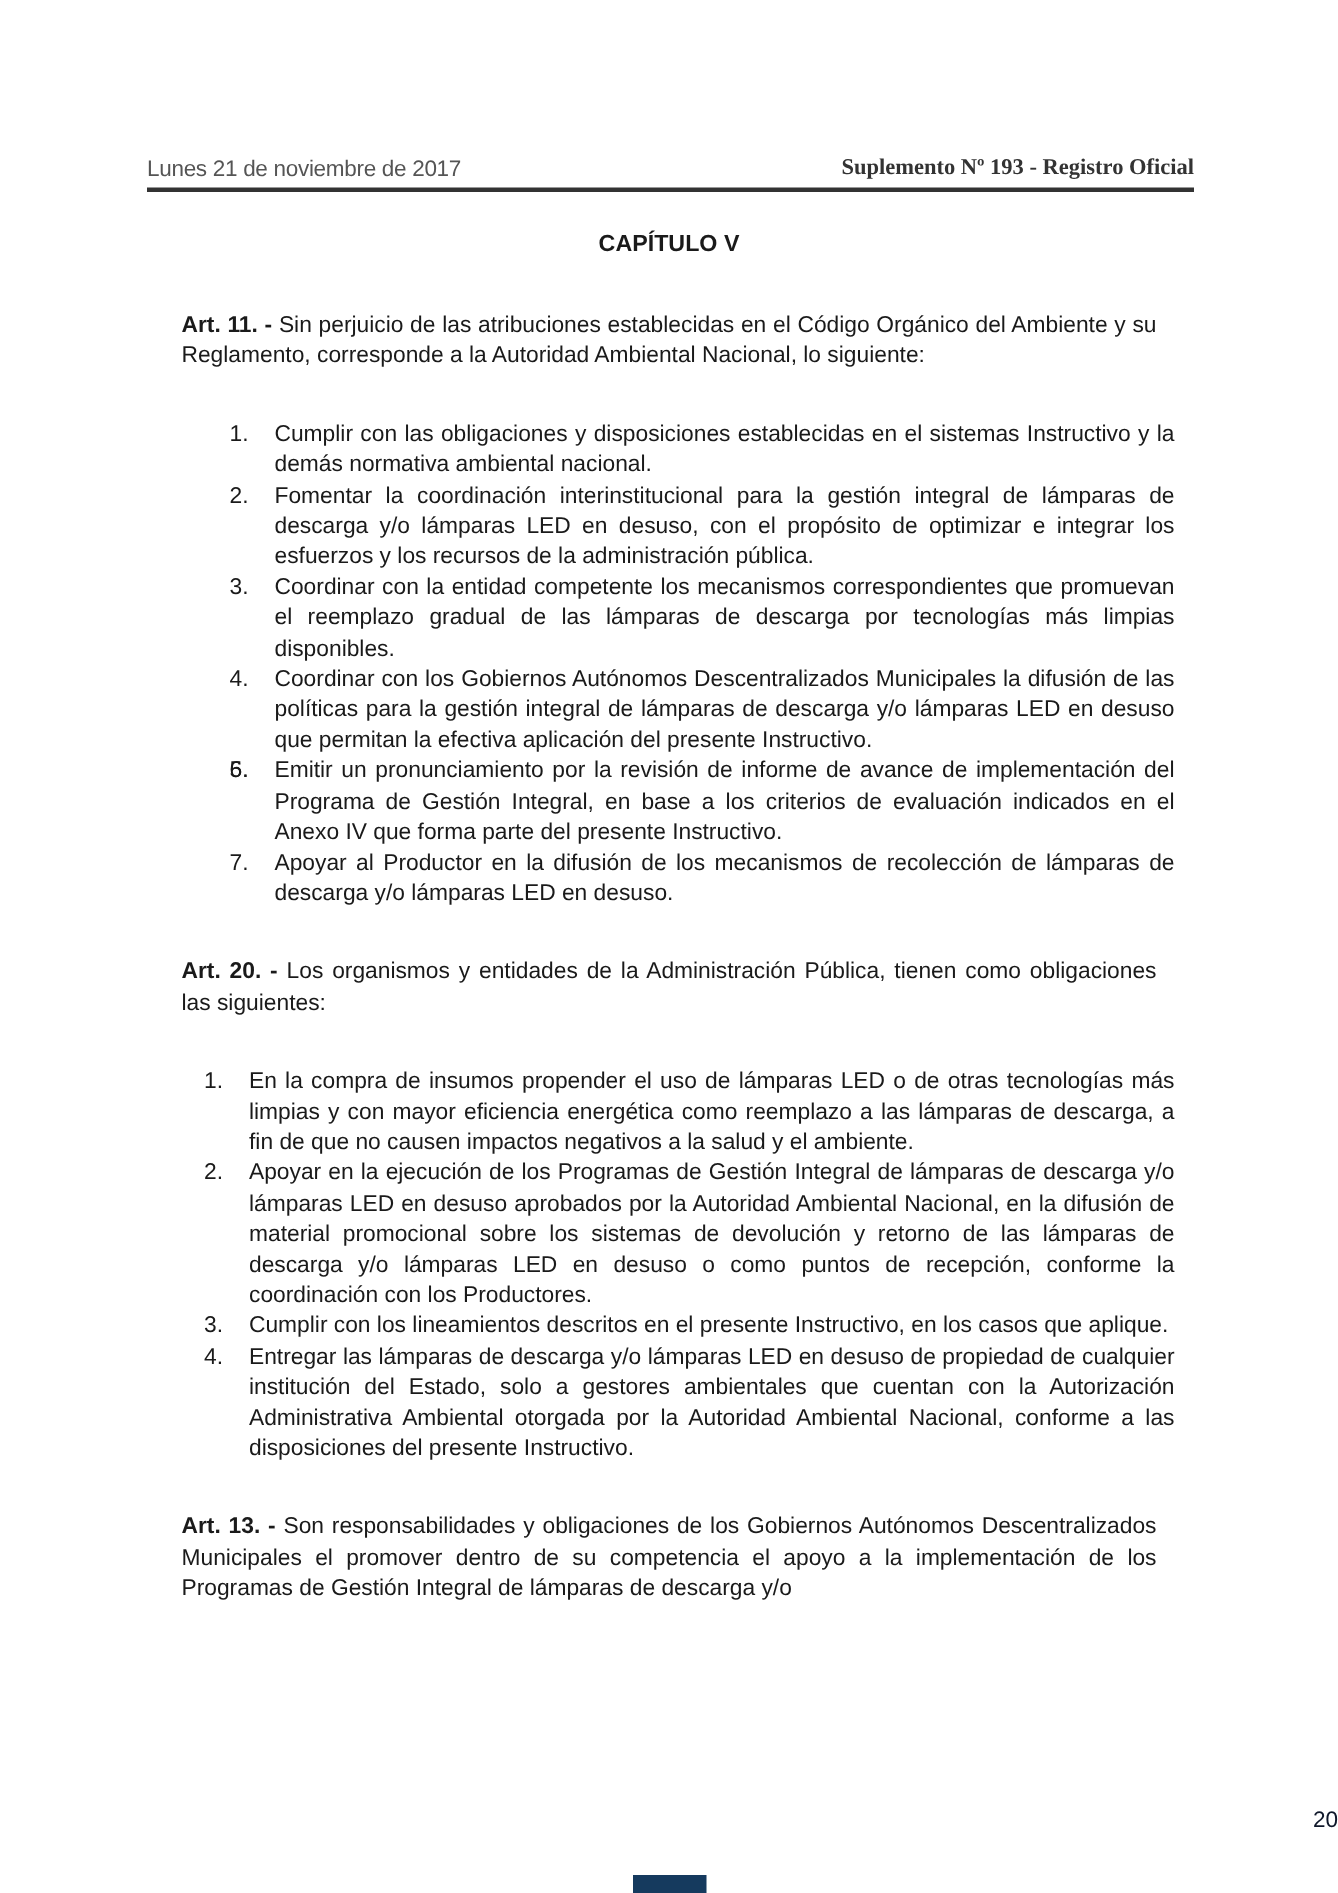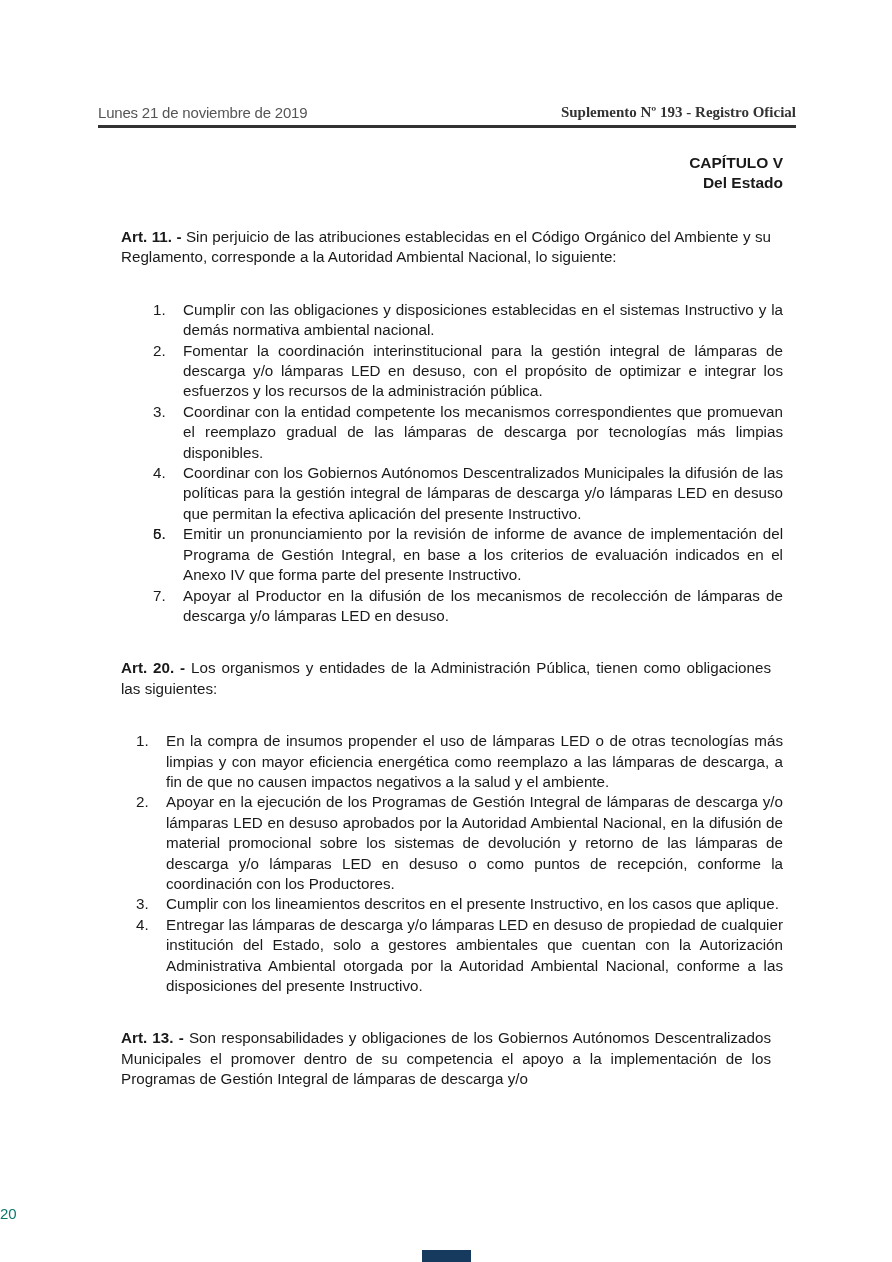--- a/index.html
+++ b/index.html
@@ -3,49 +3,48 @@
   <meta charset="utf-8">
   <style>
     html, body { margin: 0; padding: 0; background: #ffffff; }
     body { width: 892px; height: 1262px; position: relative; overflow: hidden; color: #1a1a1a; }
     .header { position: absolute; left: 98px; top: 101px; width: 698px; height: 28px; }
     .header-date { position: absolute; left: 0; top: 3px; font-family: "Liberation Sans", sans-serif; font-size: 15px; color: #555555; letter-spacing: -0.2px; }
     .header-pub { position: absolute; right: 0; top: 3px; font-family: "Liberation Serif", serif; font-weight: bold; font-size: 15px; color: #333333; text-align: center; }
     .header-rule { position: absolute; left: 98px; top: 125px; width: 698px; height: 3px; background: #333333; }
 
     .content { position: absolute; left: 109px; top: 153px; width: 674px; font-family: "Liberation Sans", sans-serif; font-size: 15.2px; line-height: 20.4px; color: #1a1a1a; }
-    .chapter { text-align: right; font-weight: bold; font-size: 15.5px; line-height: 20px; }
+    .chapter { text-align: center; font-weight: bold; font-size: 15.5px; line-height: 20px; }
     .art { text-align: justify; margin: 12px; }
     .art b { font-weight: bold; }
     .gap-chapter { height: 22px; }
     .gap-list { height: 20px; }
     .gap-art { height: 20px; }
 
     ol { margin: 0; padding: 0; list-style: none; }
     ol li { position: relative; text-align: justify; margin: 0; }
     .list-a li { padding-left: 74px; }
     .list-a li .num { position: absolute; left: 44px; top: 0; }
     .list-b li { padding-left: 57px; }
     .list-b li .num { position: absolute; left: 27px; top: 0; }
 
-    .page-number { position: absolute; left: 0; width: 892px; top: 1205px; text-align: left; font-family: "Liberation Sans", sans-serif; font-size: 15px; color: #0f766e; }
+    .page-number { position: absolute; left: 0; width: 892px; top: 1205px; text-align: right; font-family: "Liberation Sans", sans-serif; font-size: 15px; color: #0f172a; }
     .footer-bar { position: absolute; left: 422px; top: 1250px; width: 49px; height: 12px; background: #153a5e; }
   </style>
 </head>
 <body>
 
 <div class="header">
-  <span class="header-date">Lunes 21 de noviembre de 2019</span>
+  <span class="header-date">Lunes 21 de noviembre de 2017</span>
   <span class="header-pub">Suplemento Nº 193 - Registro Oficial</span>
 </div>
 <div class="header-rule"></div>
 
 <div class="content">
   <div class="chapter">CAPÍTULO V</div>
-  <div class="chapter">Del Estado</div>
   <div class="gap-chapter"></div>
 
   <p class="art"><b>Art. 11. -</b><span> Sin perjuicio de las atribuciones establecidas en el Código Orgánico del Ambiente y su Reglamento, corresponde a la Autoridad Ambiental Nacional, lo siguiente:</span></p>
   <div class="gap-list"></div>
   <ol class="list-a">
     <li><span class="num">1.</span><span>Cumplir con las obligaciones y disposiciones establecidas en el sistemas Instructivo y la demás normativa ambiental nacional.</span></li>
     <li><span class="num">2.</span><span>Fomentar la coordinación interinstitucional para la gestión integral de lámparas de descarga y/o lámparas LED en desuso, con el propósito de optimizar e integrar los esfuerzos y los recursos de la administración pública.</span></li>
     <li><span class="num">3.</span><span>Coordinar con la entidad competente los mecanismos correspondientes que promuevan el reemplazo gradual de las lámparas de descarga por tecnologías más limpias disponibles.</span></li>
     <li><span class="num">4.</span><span>Coordinar con los Gobiernos Autónomos Descentralizados Municipales la difusión de las políticas para la gestión integral de lámparas de descarga y/o lámparas LED en desuso que permitan la efectiva aplicación del presente Instructivo.</span></li>
     <li><span class="num">5.</span></li>

